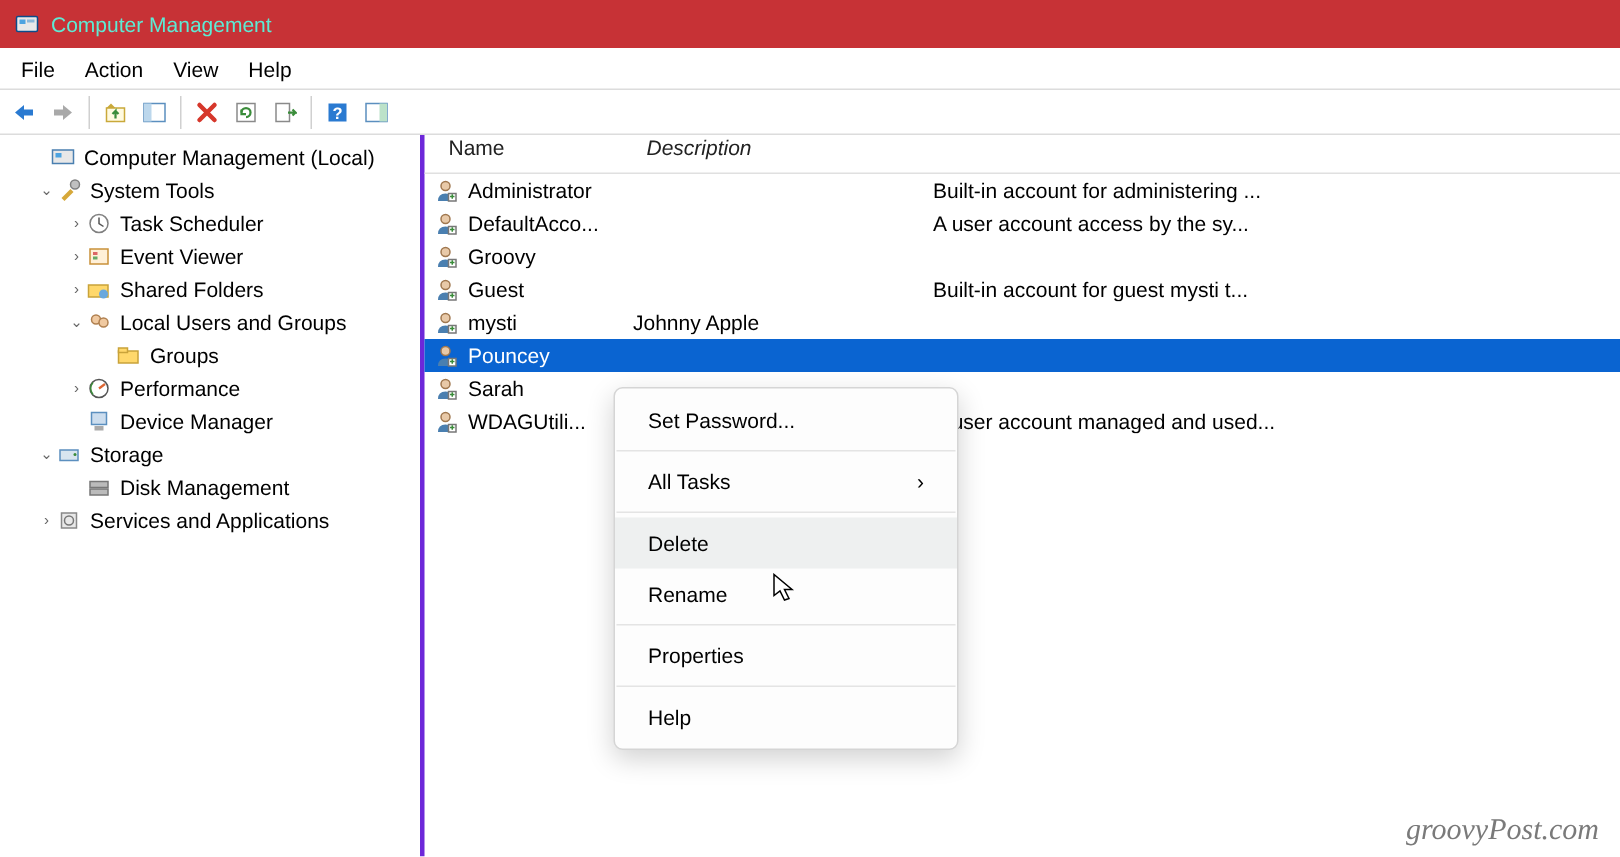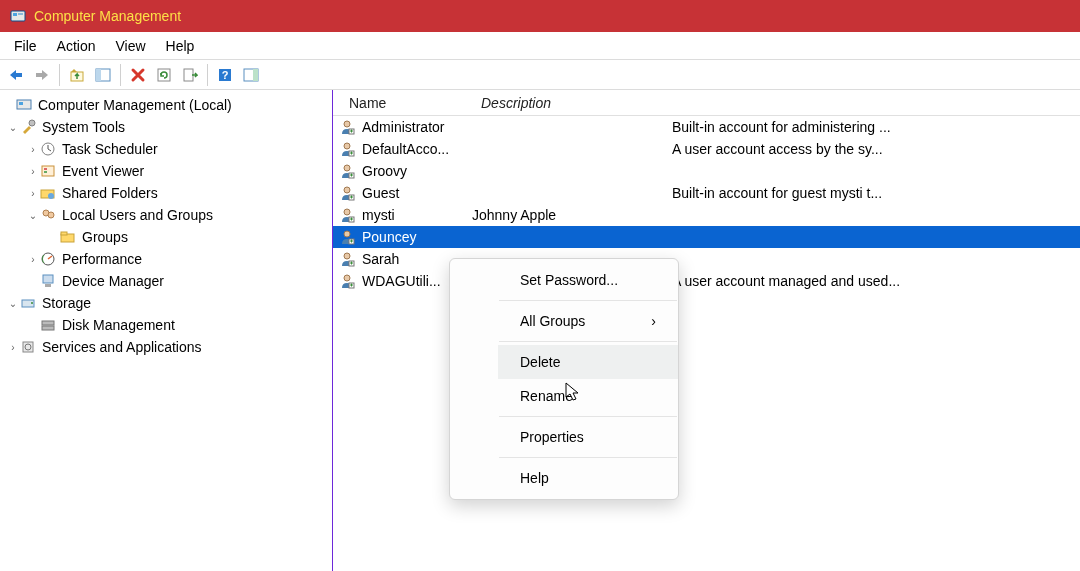--- a/index.html
+++ b/index.html
@@ -1,33 +1,33 @@
 <!DOCTYPE html>
 <html><head>
 <meta charset="utf-8">
 <style>
   * { box-sizing: border-box; font-family: "Segoe UI", Tahoma, sans-serif; }
   html,body { margin:0; padding:0; width:1080px; height:571px; background:#fff; overflow:hidden; }
-  .titlebar { display:flex; align-items:center; height:32px; background:#c73236; color:#fde047; padding:0 10px; }
+  .titlebar { display:flex; align-items:center; height:32px; background:#c73236; color:#5eead4; padding:0 10px; }
   .titlebar .tb-icon { width:16px; height:16px; margin-right:8px; }
   .titlebar .tb-title { font-size:14px;}
   .menubar { display:flex; align-items:center; height:28px; padding:0 4px; border-bottom:1px solid #dcdcdc; font-size:14px; }
   .menubar .mi { padding:2px 10px; cursor:default; }
   .toolbar { display:flex; align-items:center; height:30px; padding:2px 4px; border-bottom:1px solid #dcdcdc; gap:2px; }
   .toolbar .tb-btn { width:24px; height:24px; display:flex; align-items:center; justify-content:center; }
   .toolbar .sep { width:1px; height:22px; background:#d0d0d0; margin:0 3px; }
   .body { display:flex; height:calc(571px - 32px - 28px - 30px); }
-  .tree-pane { width:333px; border-right:1px solid #6d28d9; padding:4px 0; font-size:14px; overflow:hidden; }
+  .tree-pane { width:283px; border-right:3px solid #6d28d9; padding:4px 18px; font-size:14px; overflow:hidden; }
   .tree-row { display:flex; align-items:center; height:22px; white-space:nowrap; cursor:default; }
   .tree-row .twisty { width:14px; text-align:center; color:#666; font-size:10px; }
   .tree-row .t-icon { width:16px; height:16px; margin-right:4px; display:inline-flex; align-items:center; justify-content:center;}
   .tree-row.selected .t-label { background:#cce8ff; outline:1px solid #99d1ff; padding:0 2px;}
   .t-label { padding:0 2px; }
   .list-pane { flex:1; position:relative; font-size:14px; }
-  .list-header { display:flex; height:26px; align-items:center; border-bottom:1px solid #e0e0e0; }
+  .list-header { display:flex; height:26px; border-bottom:1px solid #e0e0e0; }
   .list-header .col { padding:0 8px; font-weight:400; color:#222; }
   .col-name { width:140px; }
   .col-full { width:200px; }
   .col-desc { flex:1;font-style:italic; }
   .list-row { display:flex; height:22px; align-items:center; }
   .list-row .cell { padding:0 4px; overflow:hidden; white-space:nowrap; text-overflow:ellipsis; }
   .list-row .r-icon { width:16px; height:16px; margin:0 3px 0 6px; display:inline-flex; align-items:center; justify-content:center;}
   .list-row.selected { background:#0a64d1; color:#fff; }
   .ctx-menu { position:absolute; background:#fdfdfd; border:1px solid #d5d5d5; border-radius:6px; box-shadow:0 6px 18px rgba(0,0,0,0.18); padding:4px 0; font-size:14px; width:230px; }
   .ctx-item { display:flex; align-items:center; justify-content:space-between; height:34px; padding:0 22px; cursor:default; }
@@ -347,27 +347,27 @@
               <rect x="10" y="10" width="5" height="5" fill="#fff" stroke="#777"></rect>
               <path d="M11 12 L14 12 M12.5 10.5 L12.5 13.5" stroke="#3a8c3a"></path>
             </svg>
           </span>
           <span class="cell" style="width:110px">WDAGUtili...</span>
           <span class="cell" style="width:200px"></span>
           <span class="cell" style="flex:1">A user account managed and used...</span>
         </div>
       </div>
 
-    <div class="ctx-menu" style="left:116px; top:168px;padding-left:48px;">
+    <div class="ctx-menu" style="left:126px; top:168px;">
       <div class="ctx-item">
           <span>Set Password...</span>
         </div>
       <div class="ctx-sep"></div>
       <div class="ctx-item">
-        <span>All Groups</span>
+        <span>All Tasks</span>
         <span>›</span>
       </div>
       <div class="ctx-sep"></div>
       <div class="ctx-item hover">
           <span>Delete</span>
         </div>
       <div class="ctx-item">
           <span>Rename</span>
         </div>
       <div class="ctx-sep"></div>
@@ -379,14 +379,15 @@
           <span>Help</span>
         </div>
     </div>
 
     <div class="cursor" style="left:232px; top:292px;">
       <svg width="16" height="20">
           <path d="M1 1 L1 15 L5 12 L8 18 L11 17 L8 11 L13 11 Z" fill="#fff" stroke="#000" stroke-width="1"></path>
         </svg>
     </div>
 
+    <div class="watermark">groovyPost.com</div>
   </div>
 </div>
 
 </body></html>

